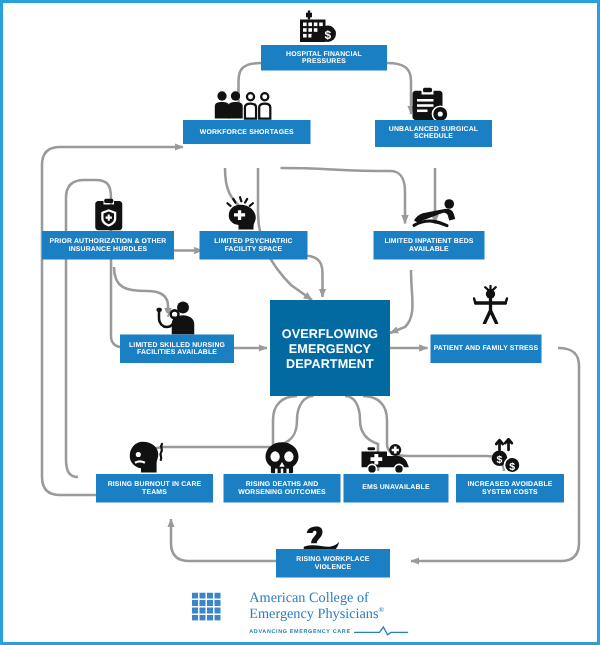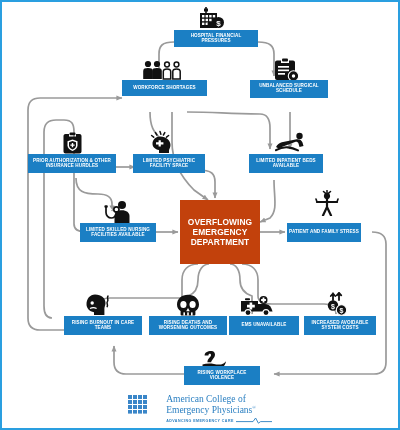--- a/index.html
+++ b/index.html
@@ -24,21 +24,21 @@
     color:#ffffff;
     background:#1b7fc4;
     letter-spacing:.1px;
     line-height:1.08;
     font-weight:700;
     padding:2px 2px;
     text-transform:uppercase;
     font-size:4.6px;
   }
   .node.center{
-    background:#c2410c;color:#ffffff;
+    background:#0369a1;color:#ffffff;
     font-size:8.4px;line-height:1.22;font-weight:700;
   }
   .ico{
     position:absolute;
     display:flex;align-items:flex-end;justify-content:center;
     color:#111111;
     pointer-events:none;
   }
   .ico svg{display:block;}
 

